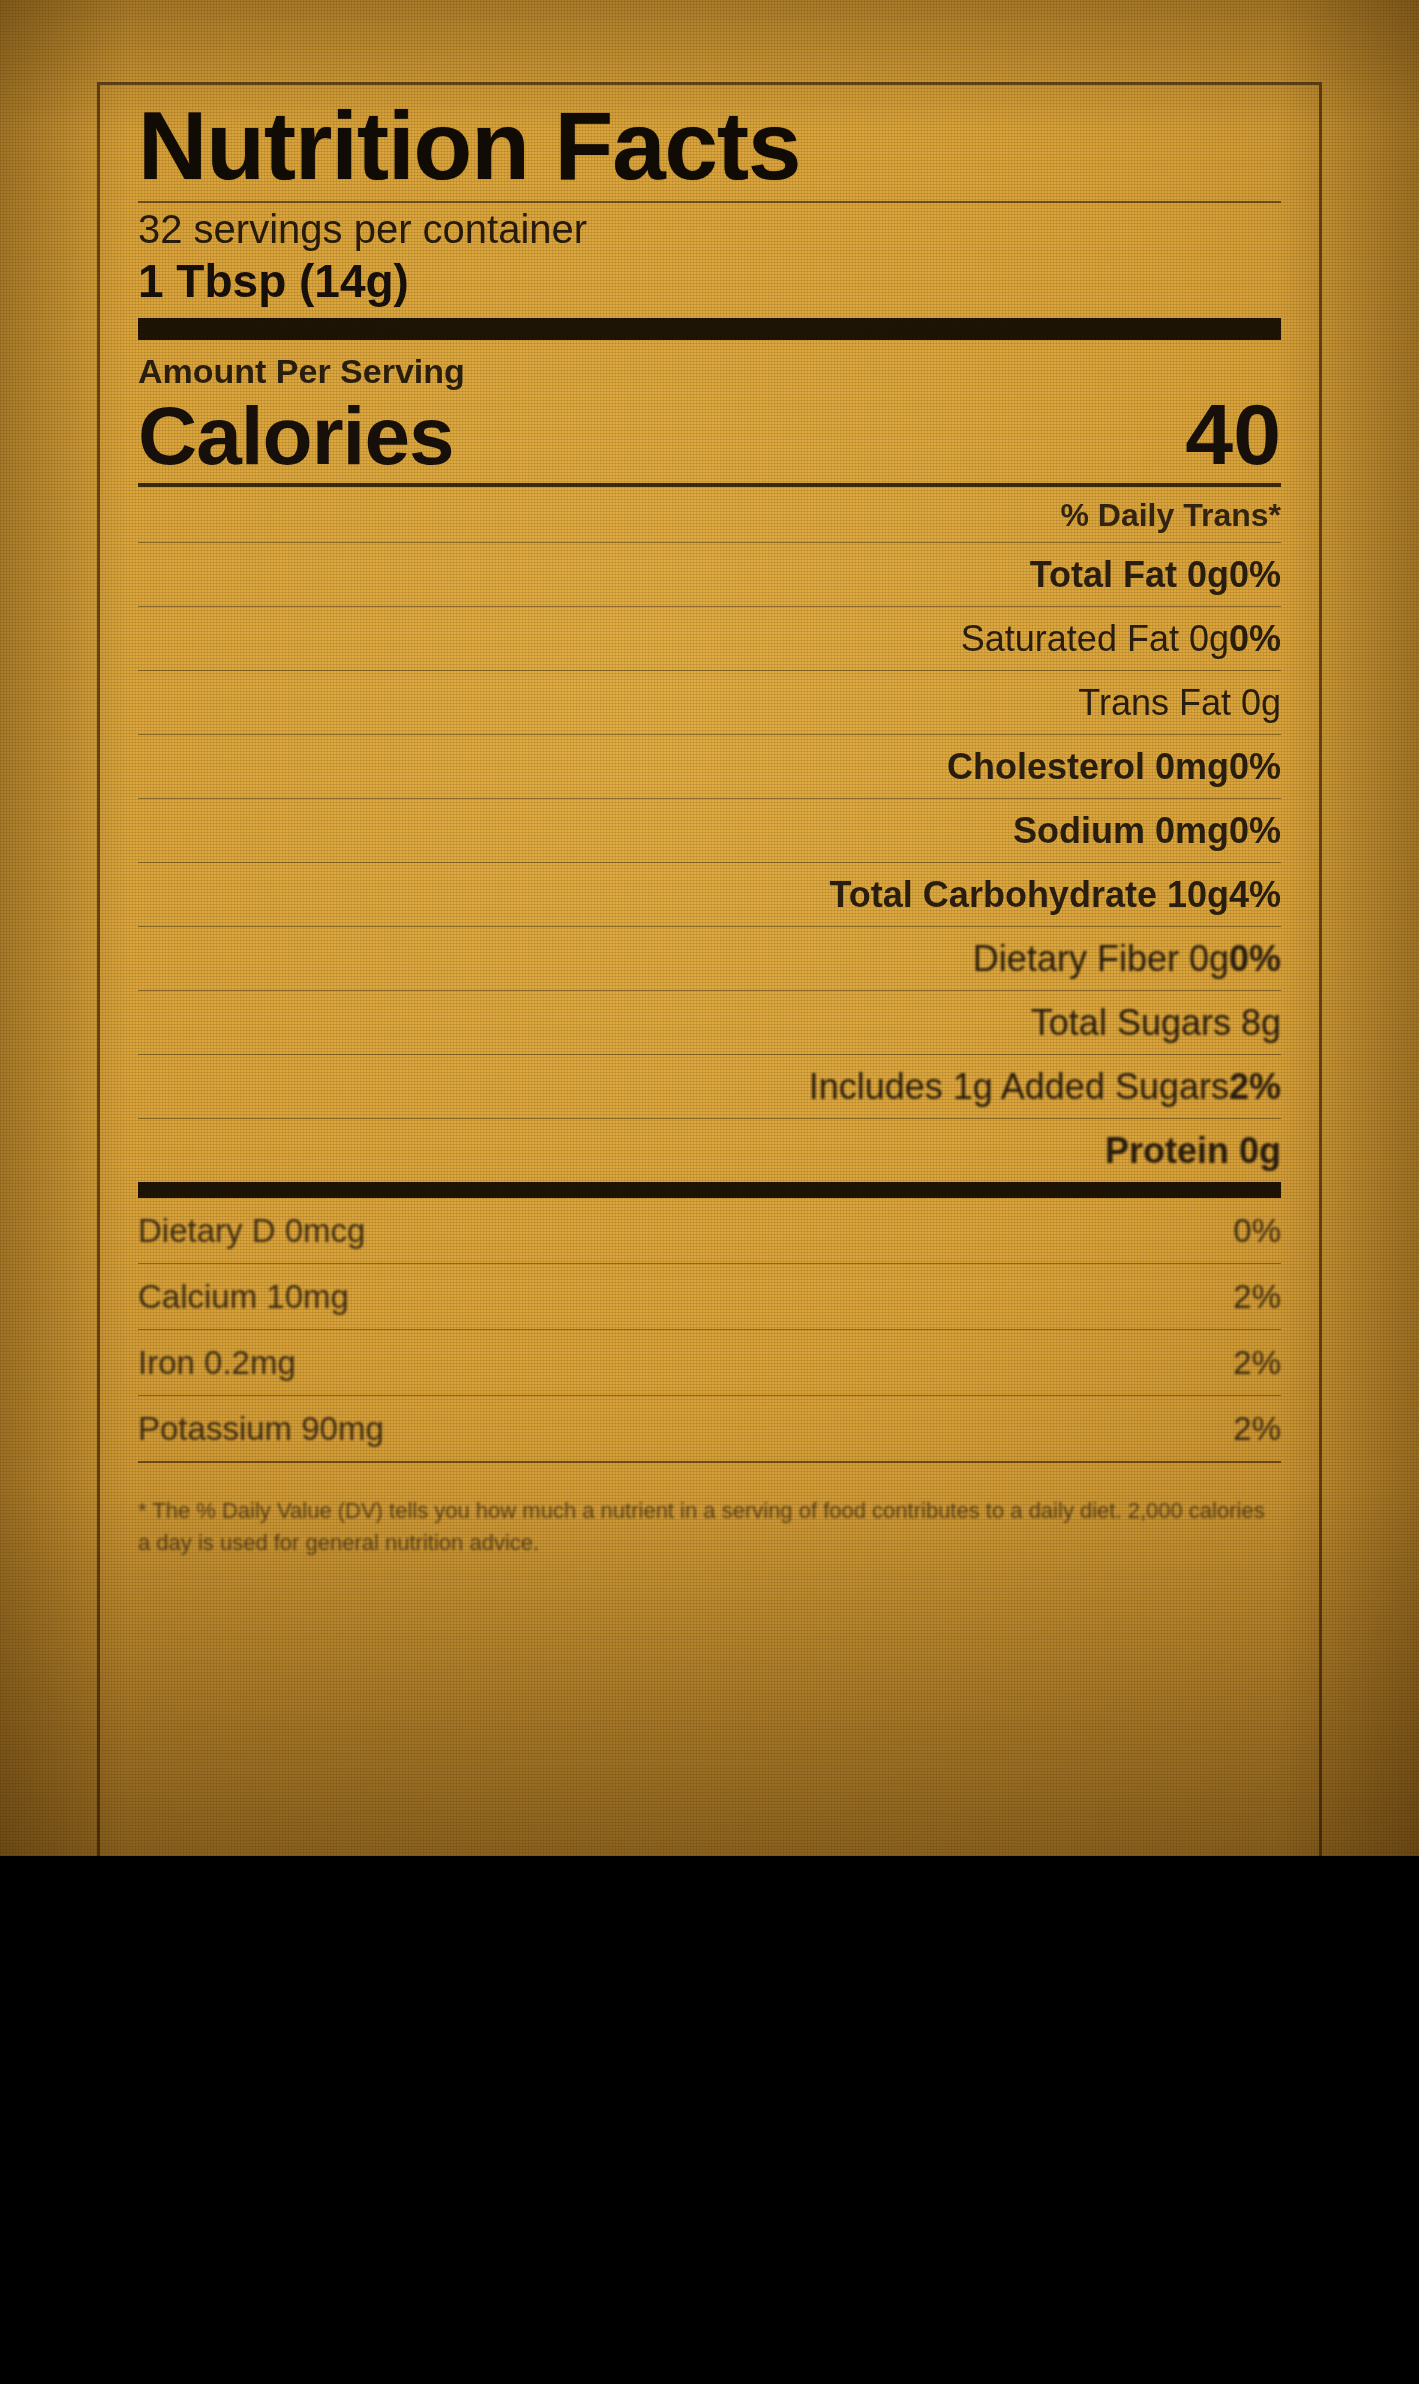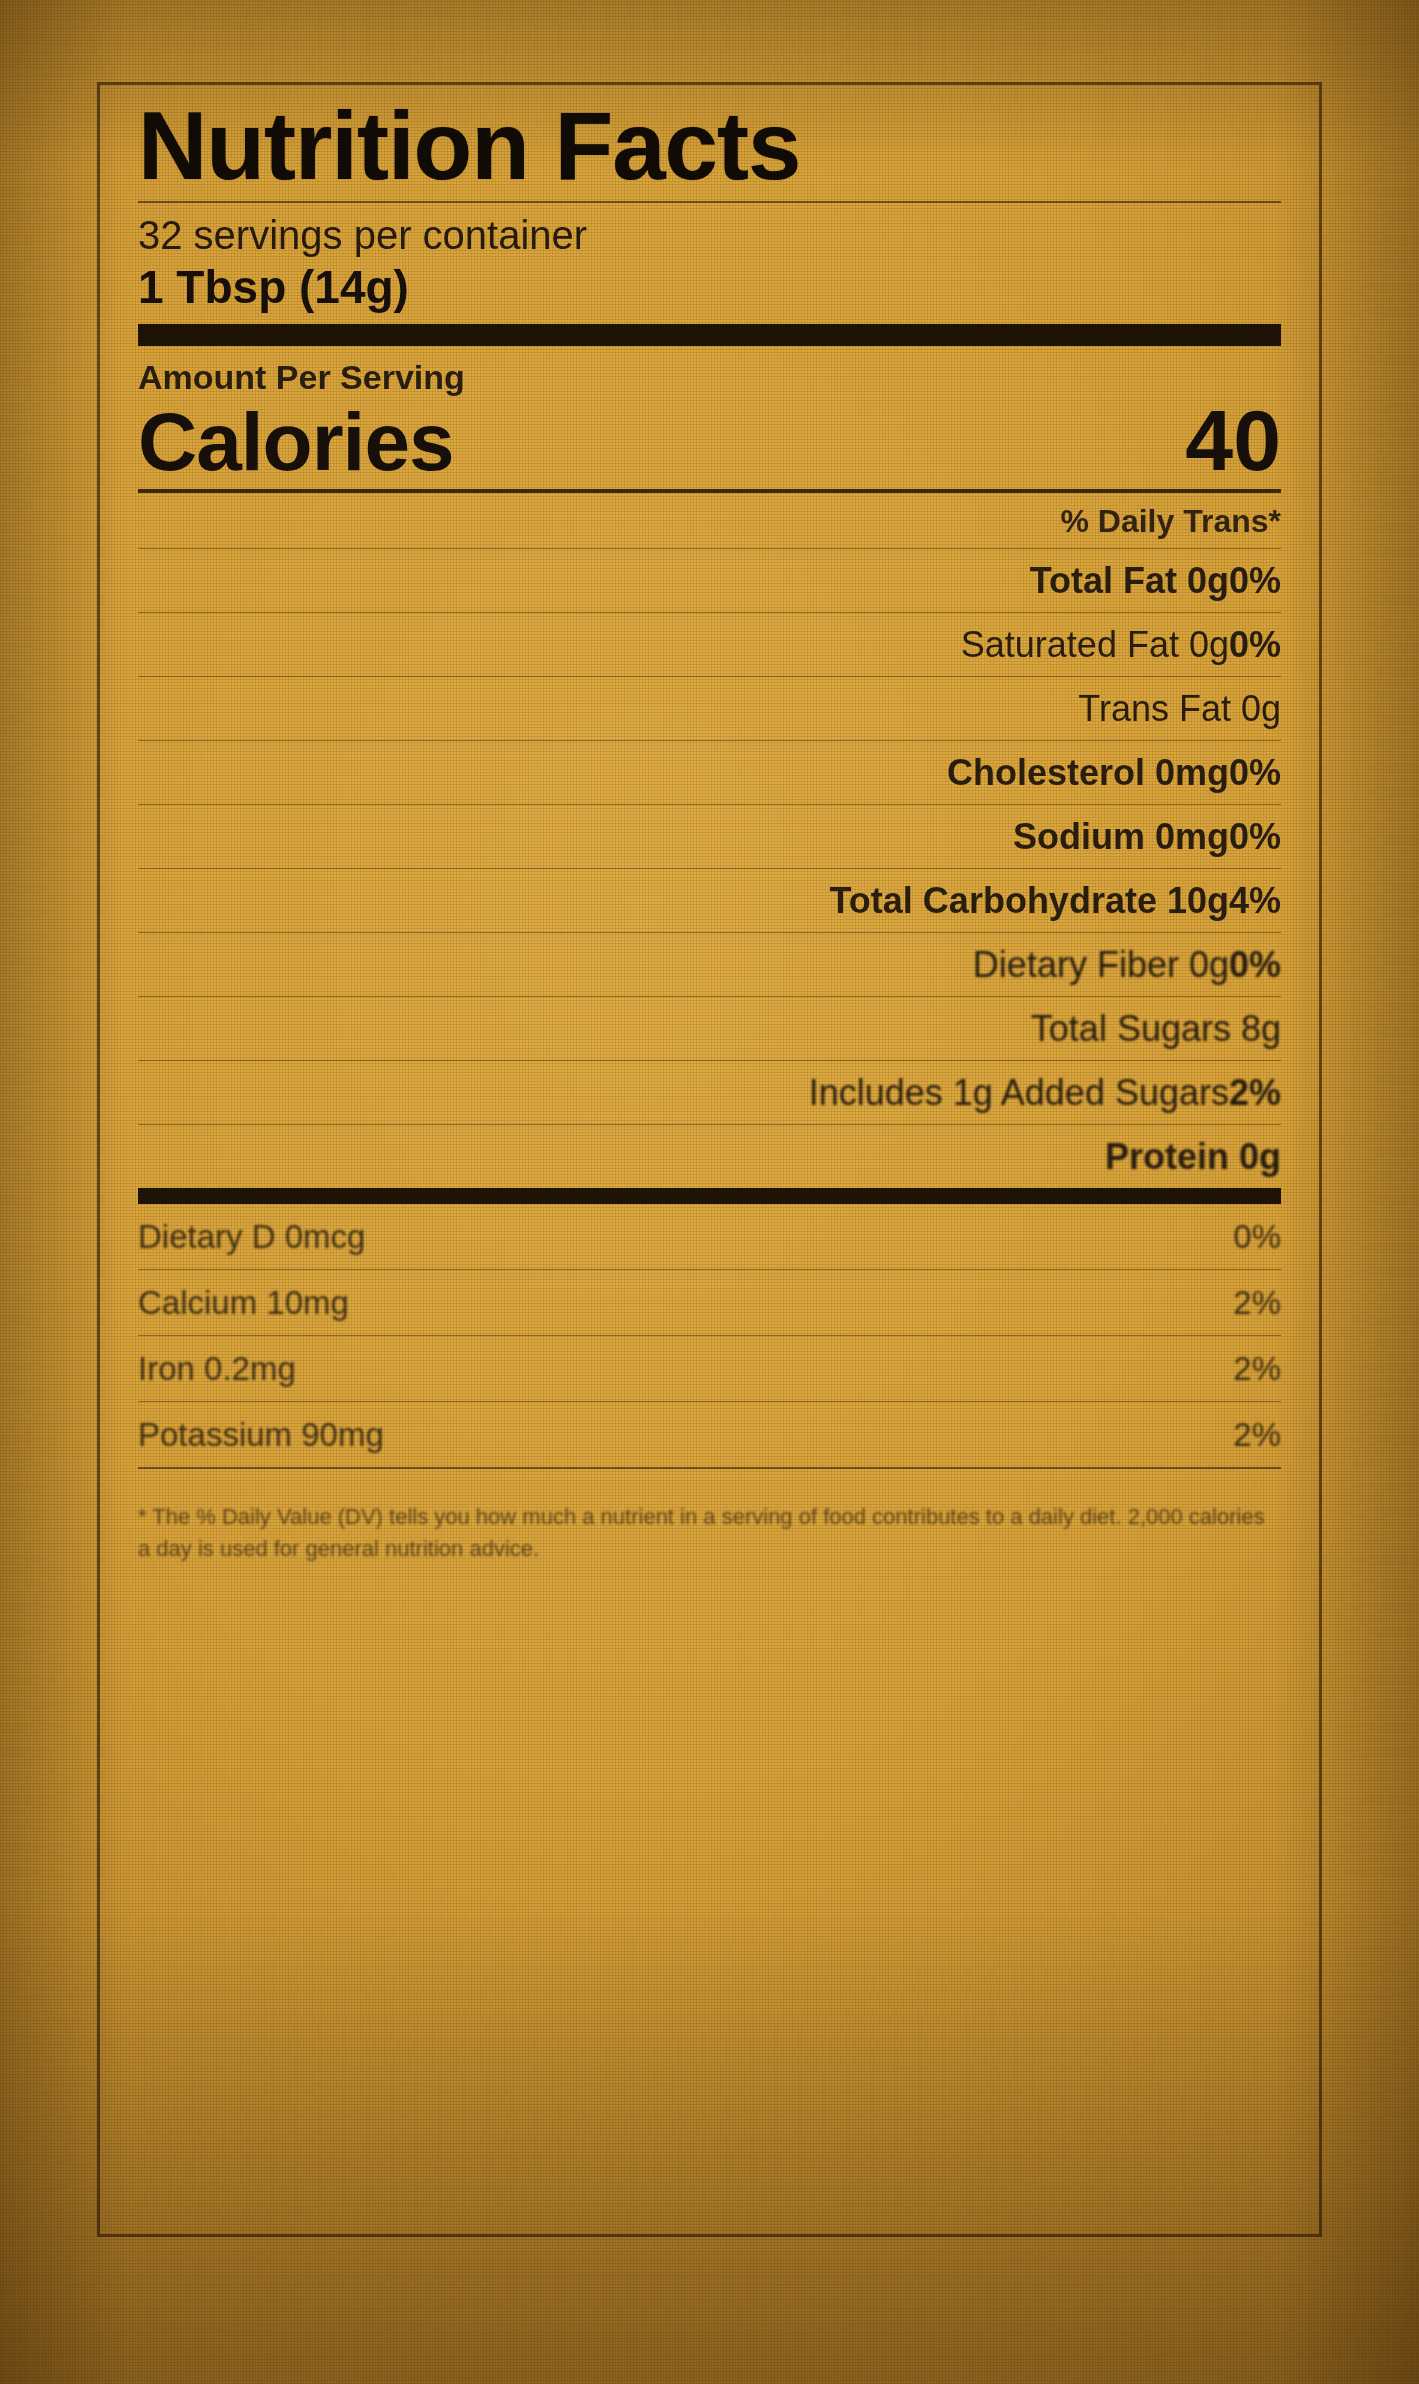--- a/index.html
+++ b/index.html
@@ -11,21 +11,21 @@
     width: 1419px;
     height: 2384px;
     overflow: hidden;
     font-family: "Liberation Sans", sans-serif;
   }
 
   
   #package {
     position: relative;
     width: 1419px;
-    height: 2384px;
+    height: 1856px;
     background:
       radial-gradient(ellipse 120% 90% at 45% 38%, #e0b24a 0%, #d9a83f 40%, #c08f31 72%, #9e7526 100%);
     overflow: hidden;
   }
   
   #package::before {
     content: "";
     position: absolute;
     inset: 0;
     background-image:
@@ -77,21 +77,21 @@
     line-height: 1.02;
     letter-spacing: -1px;
     padding-top: 12px;
     padding-bottom: 6px;
     color: #110b05;
     text-shadow: 0 0 1px rgba(20,12,2,.6);
   }
 
   .servings {
     font-size: 40px;
-    padding-top: 10px;
+    padding-top: 4px;
     padding-bottom: 2px;
     opacity: .92;
   }
   .serving-size {
     display: flex;
     justify-content: space-between;
     align-items: baseline;
     font-size: 46px;
     font-weight: bold;
     padding-bottom: 10px;

